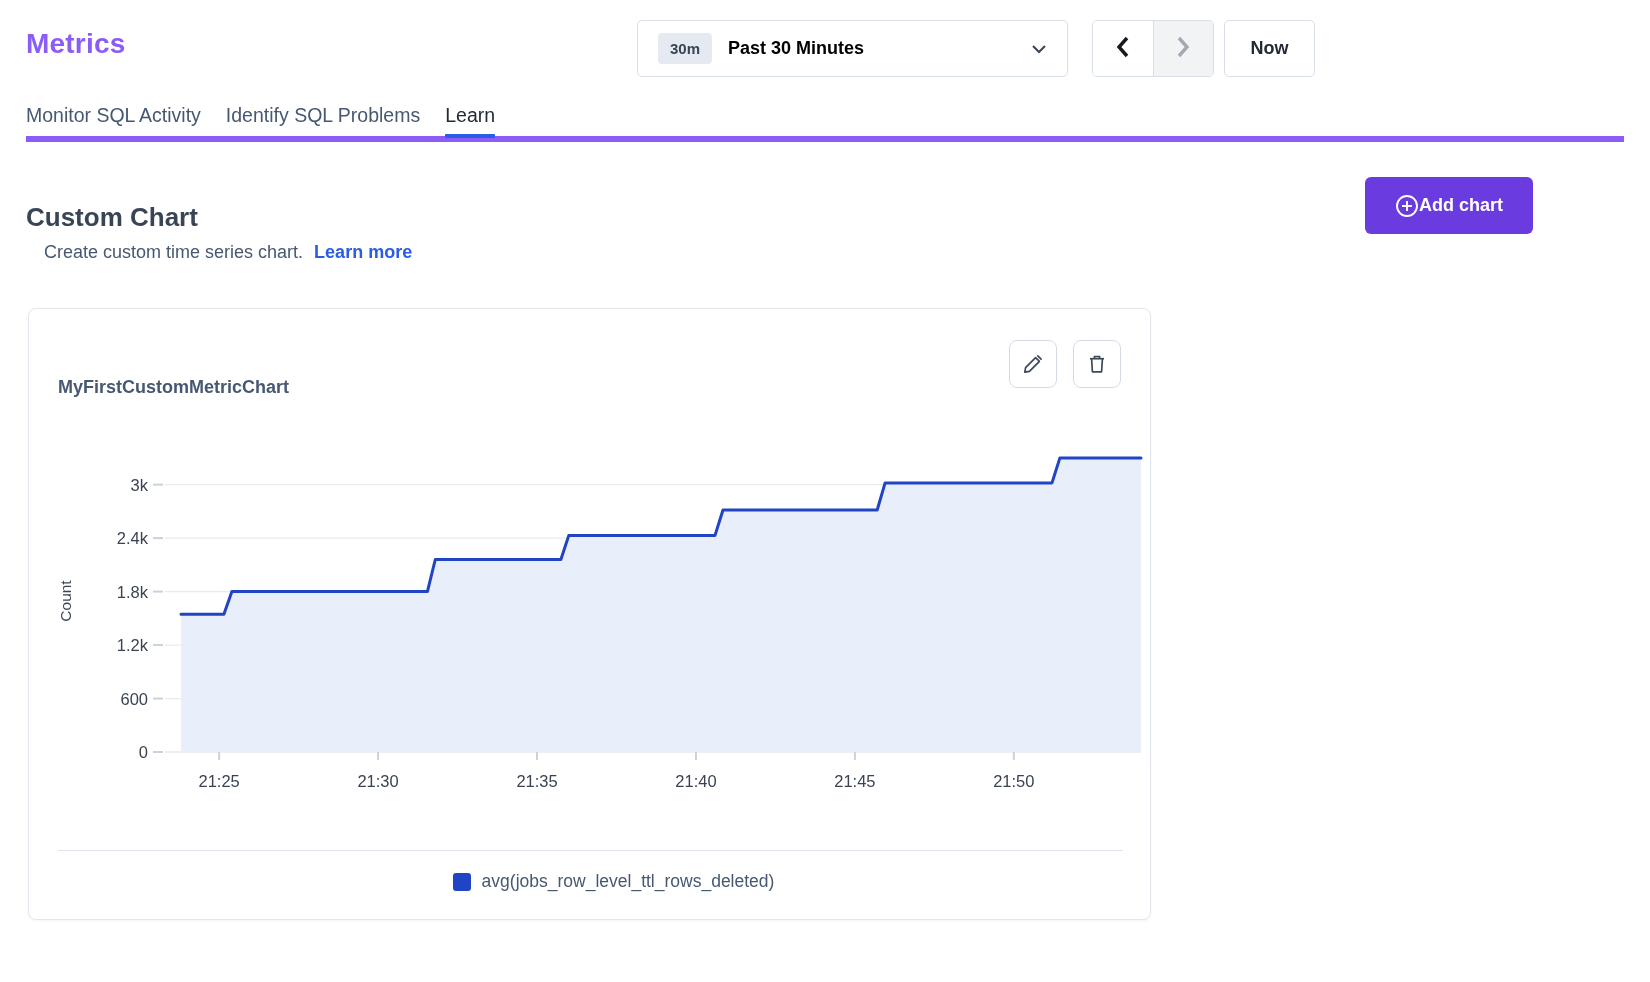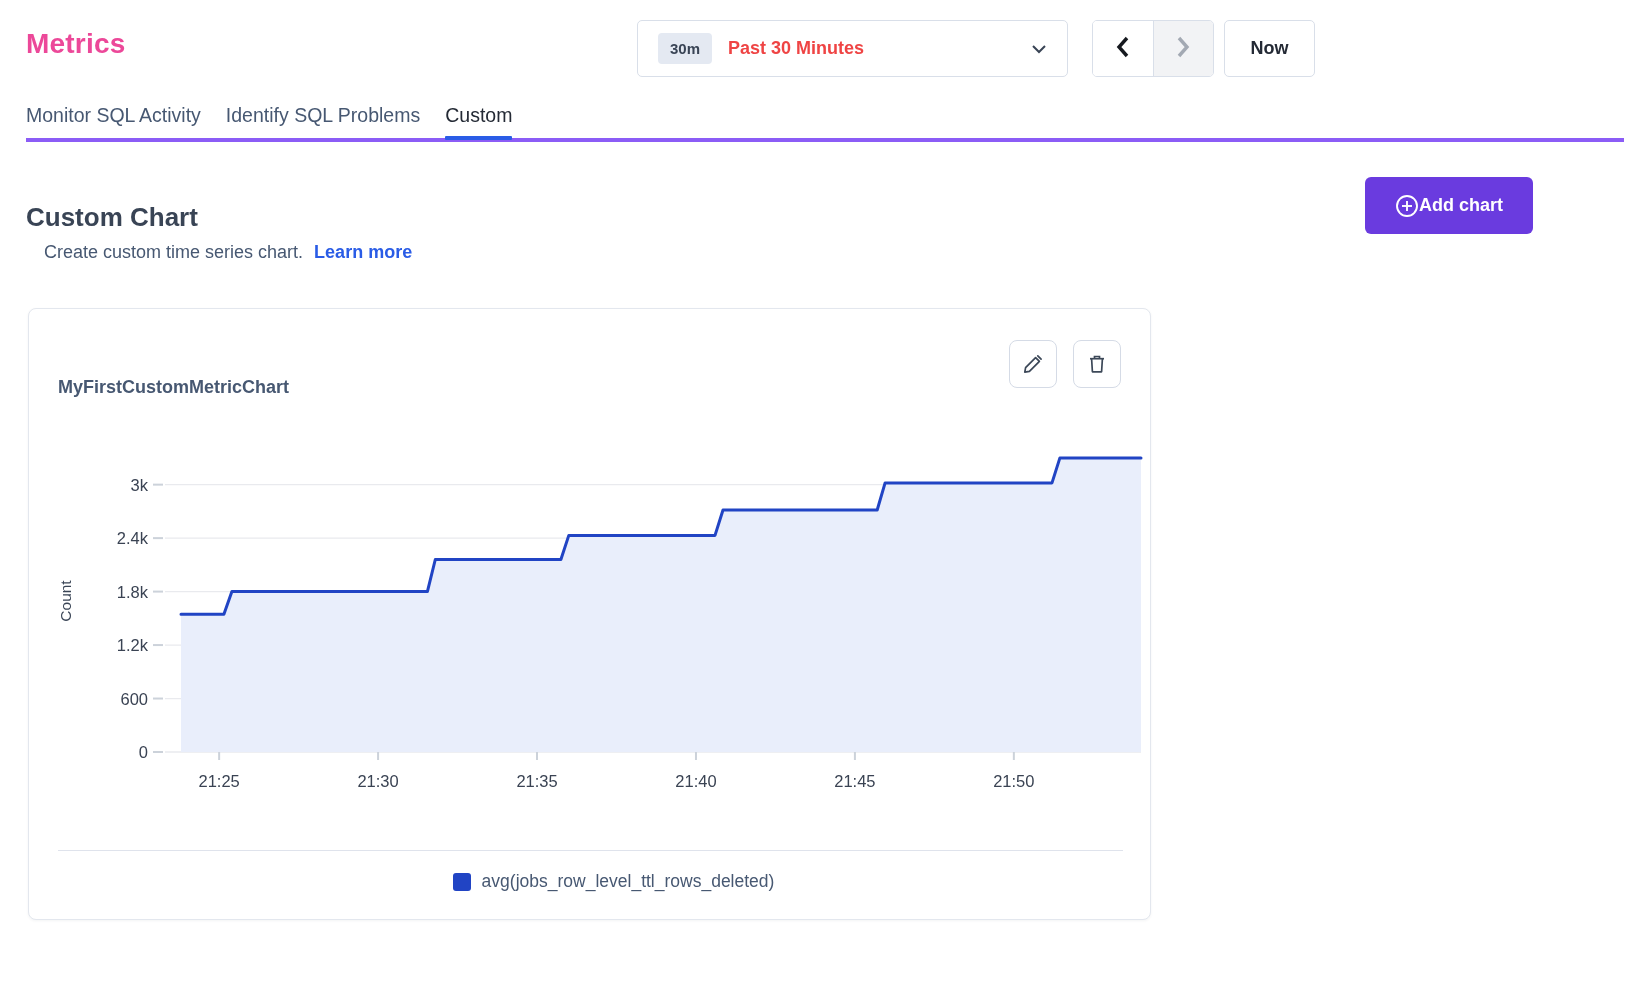--- a/index.html
+++ b/index.html
@@ -1,41 +1,41 @@
 <!DOCTYPE html>
 <html style="--accent-blue: #2a5ce6; --accent-purple: #6a3bdf;"><head>
 <meta charset="utf-8">
 <style>
   html,body{margin:0;padding:0;background:#ffffff;}
   *{box-sizing:border-box;}
   body{font-family:"Liberation Sans","DejaVu Sans",sans-serif;color:#242a35;}
   .page{position:relative;width:1650px;height:982px;background:#fff;overflow:hidden;}
 
   
-  .page-title{position:absolute;left:26px;top:28px;font-size:28px;font-weight:700;color:#ec4899;letter-spacing:.2px;}
+  .page-title{position:absolute;left:26px;top:28px;font-size:28px;font-weight:700;color:#8b5cf6;letter-spacing:.2px;}
 
   .time-dropdown{position:absolute;left:637px;top:20px;width:431px;height:57px;background:#fff;
     border:1px solid #d9dfe9;border-radius:5px;display:flex;align-items:center;padding:16px 20px;cursor:pointer;}
   .range-badge{background:#e4e9f2;color:#394455;font-size:15px;font-weight:700;border-radius:4px;
     padding:8px 12px;line-height:1;margin-right:16px;}
-  .range-label{font-size:18px;font-weight:700;color:#ef4444;}
+  .range-label{font-size:18px;font-weight:700;color:#000000;}
   .time-dropdown .chev{margin-left:auto;}
 
   .pager{position:absolute;left:1092px;top:20px;width:122px;height:57px;border:1px solid #d9dfe9;
     border-radius:5px;display:flex;overflow:hidden;background:#fff;}
   .pager-btn{flex:1;display:flex;align-items:center;justify-content:center;cursor:pointer;background:#fff;border:none;padding:0;}
   .pager-btn.next{background:#f2f3f5;border-left:1px solid #d9dfe9;cursor:default;}
 
   .now-button{position:absolute;left:1224px;top:20px;width:91px;height:57px;background:#fff;
     border:1px solid #d9dfe9;border-radius:5px;font-size:18px;font-weight:700;color:#242a35;
     display:flex;align-items:center;justify-content:center;cursor:pointer;font-family:inherit;}
 
   
   .tabs{position:absolute;left:26px;right:26px;top:100px;height:42px;display:flex;gap:25px;
-    border-bottom:4px solid #8b5cf6;}
+    border-bottom:6px solid #8b5cf6;}
   .tab{font-size:19.5px;color:#475872;padding:4px 0 14px 0;cursor:pointer;position:relative;white-space:nowrap;}
   .tab.active{color:#242a35;}
   .tab.active::after{content:"";position:absolute;left:0;right:0;bottom:-2px;height:4px;
     background:var(--accent-blue,#2a5ce6);border-radius:1px;}
 
   
   .section-title{position:absolute;left:26px;top:202px;font-size:26px;font-weight:700;color:#394455;}
   .section-desc{position:absolute;left:26px;top:242px;font-size:18px;color:#475872;margin-left:18px;}
   .learn-more{color:var(--accent-blue,#2a5ce6);font-weight:700;text-decoration:none;cursor:pointer;margin-left:6px;}
 
@@ -94,21 +94,21 @@
           </svg>
       </span>
     </button>
   </div>
 
   <button class="now-button">Now</button>
 
   <div class="tabs">
     <div class="tab">Monitor SQL Activity</div>
     <div class="tab">Identify SQL Problems</div>
-    <div class="tab active">Custom</div>
+    <div class="tab active">Learn</div>
   </div>
 
   <div class="section-title">Custom Chart</div>
   <div class="section-desc">
     <span>Create custom time series chart.</span>
     <a class="learn-more">Learn more</a>
   </div>
 
   <button class="add-chart-button">
     <span style="display:flex;">

